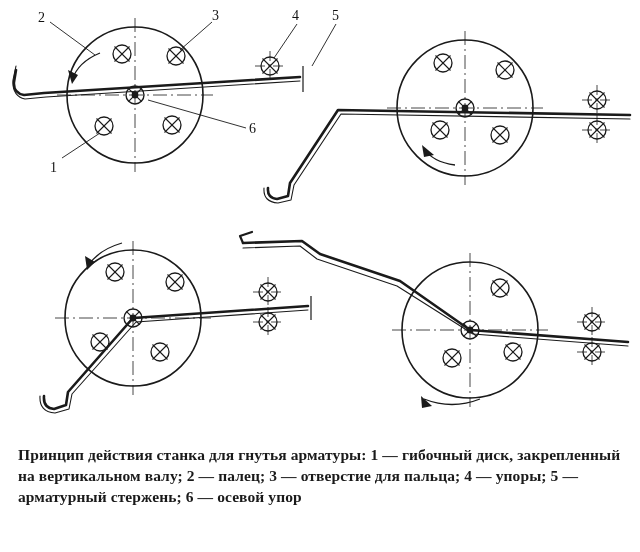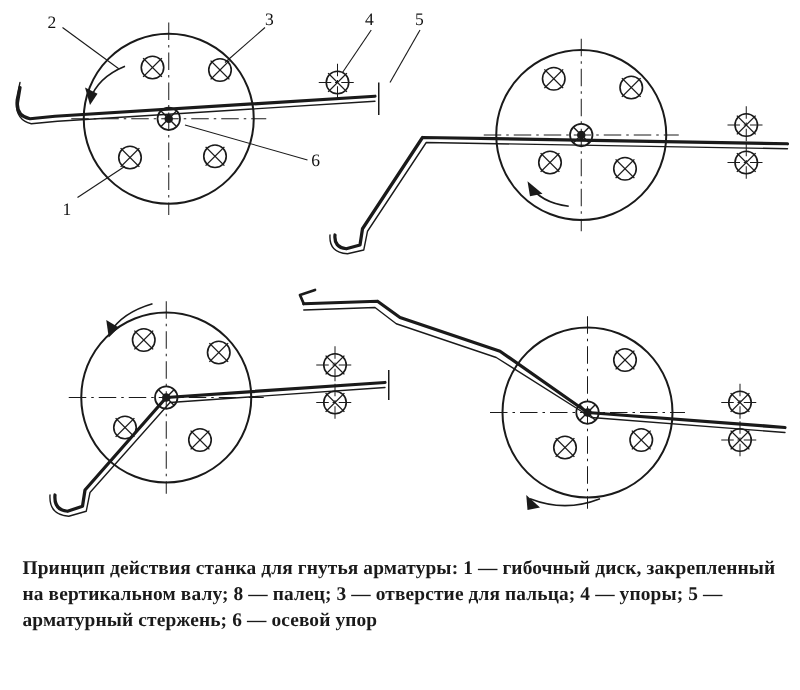--- a/index.html
+++ b/index.html
@@ -175,15 +175,15 @@
 
       <path d="M 243 243 L 302 241 L 320 254 L 400 281 L 470 330 L 628 342" fill="none" stroke="#1a1a1a" stroke-width="2.6" stroke-linecap="round" stroke-linejoin="round"></path>
       <path d="M 243 248 L 300 246 L 317 259 L 397 286 L 473 334 L 628 346" fill="none" stroke="#1a1a1a" stroke-width="1.1" stroke-linecap="round" stroke-linejoin="round"></path>
       <path d="M 243 243 L 240 236 L 252 232" fill="none" stroke="#1a1a1a" stroke-width="2.2" stroke-linecap="round" stroke-linejoin="round"></path>
 
       <path d="M 424 399 Q 452 410 480 399" fill="none" stroke="#1a1a1a" stroke-width="1.3"></path>
       <polygon points="421,396 432,406 422,408" fill="#1a1a1a"></polygon>
     </g>
   </svg>
 
-  <div class="caption">Принцип действия станка для гнутья арматуры: 1 — гибочный диск, закрепленный на вертикальном валу; 8 — палец; 3 — отверстие для пальца; 4 — упоры; 5 — арматурный стержень; 6 — осевой упор</div>
+  <div class="caption">Принцип действия станка для гнутья арматуры: 1 — гибочный диск, закрепленный на вертикальном валу; 2 — палец; 3 — отверстие для пальца; 4 — упоры; 5 — арматурный стержень; 6 — осевой упор</div>
 
 </div>
 
 </body></html>

